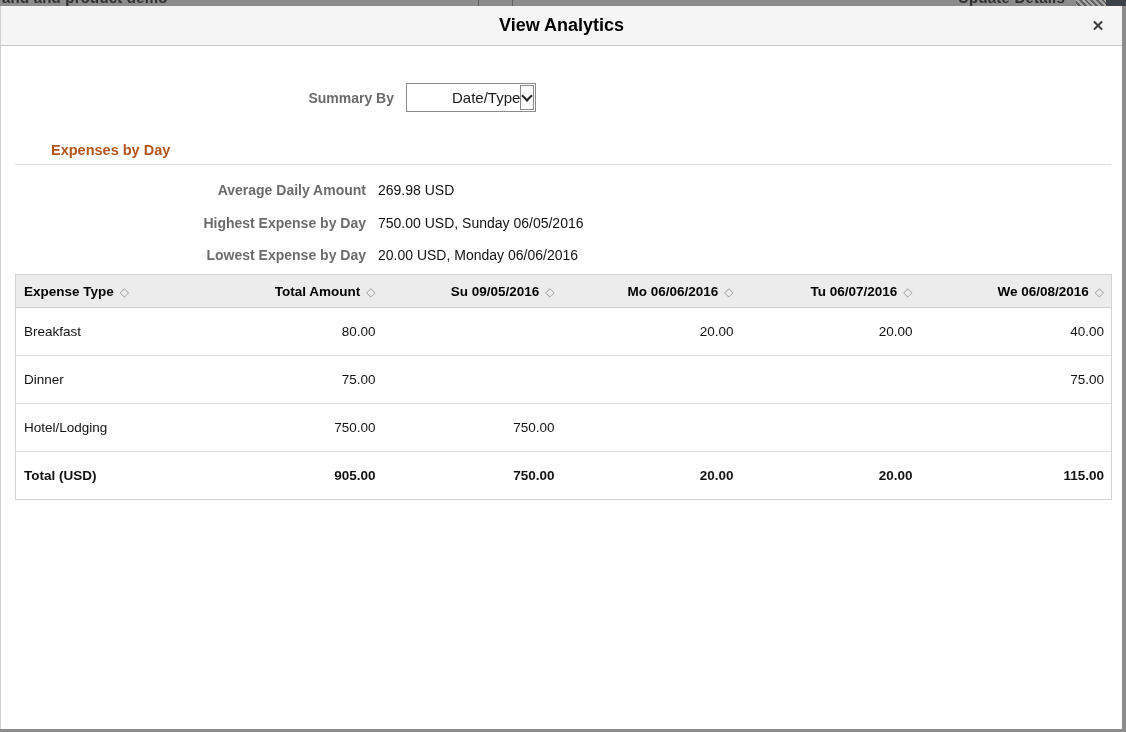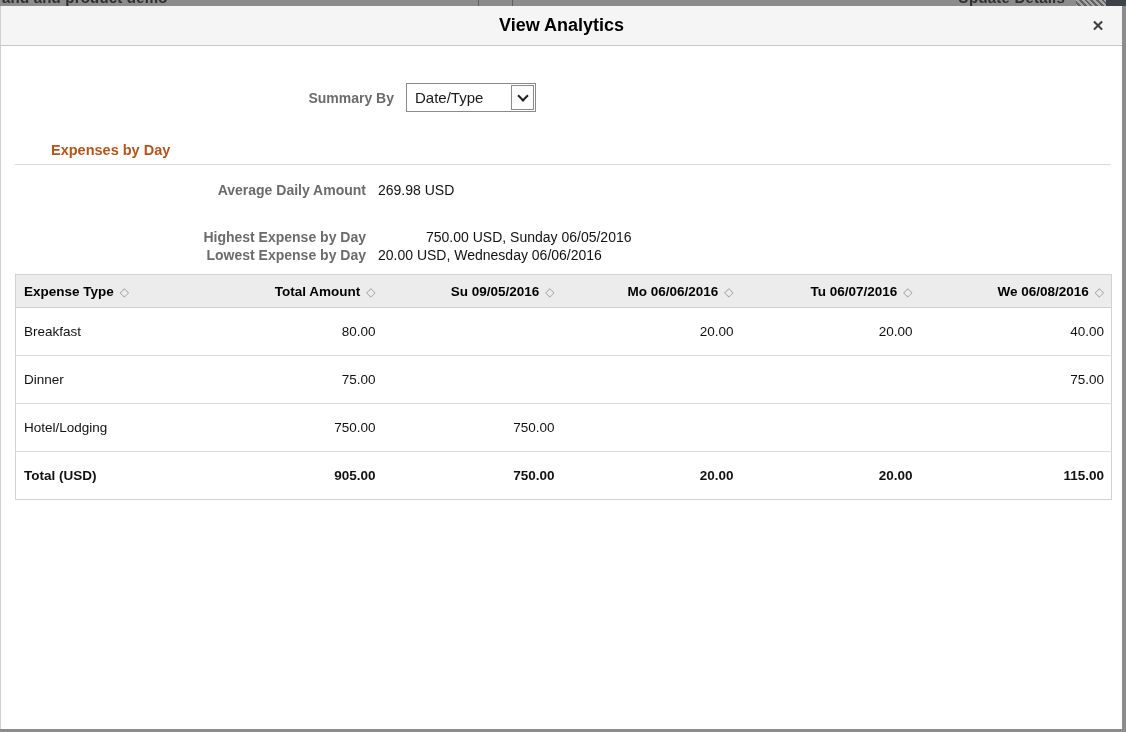--- a/index.html
+++ b/index.html
@@ -56,21 +56,21 @@
     display: flex; align-items: center;
   }
   .field-label-col {
     width: 365px; text-align: right; font-size: 14px; font-weight: bold; color: #6b6b6b;
     flex: 0 0 365px;
     margin-left: 28px;
   }
   .field-value-col { margin-left: 12px; }
   .select-box {
     width: 130px; height: 29px; border: 1px solid #8a8a8a; background: #fff;
-    display: flex; align-items: center; cursor: pointer;
+    display: flex; align-items: center; cursor: pointer; padding-left: 37px;
   }
   .select-text { flex: 1; padding-left: 8px; font-size: 15px; color: #1a1a1a; }
   .select-arrow-box {
     width: 23px; height: 25px; margin-right: 1px; border: 1px solid #8a8a8a;
     background: #fdfdfd; display: flex; align-items: center; justify-content: center;
   }
   .chevron {
     width: 8px; height: 8px; border-right: 2px solid #222; border-bottom: 2px solid #222;
     transform: rotate(45deg); margin-top: -4px;
   }
@@ -85,21 +85,21 @@
     background: #dcdcdc;
   }
 
   .stat-row { position: absolute; left: 0; width: 100%; display: flex; align-items: baseline; }
   .stat-row .stat-label {
     width: 365px; flex: 0 0 365px; text-align: right;
     font-size: 14px; font-weight: bold; color: #6b6b6b;
   }
   .stat-row .stat-value { margin-left: 12px; font-size: 14px; color: #111; }
   .stat-0 { top: 176px; align-items: center; }
-  .stat-1 { top: 223px; gap: 48px; }
+  .stat-1 { top: 209px; }
   .stat-2 { top: 241px; }
 
   
   .table-wrap { position: absolute; top: 268px; left: 14px; width: 1096px; }
   table.analytics {
     width: 1096px; border-collapse: collapse; table-layout: fixed;
     font-size: 13.5px; color: #111;
     border: 1px solid #d2d2d2;
   }
   table.analytics th {
@@ -152,21 +152,21 @@
   <div class="stat-row stat-0">
     <span class="stat-label">Average Daily Amount</span>
     <span class="stat-value">269.98 USD</span>
   </div>
   <div class="stat-row stat-1">
     <span class="stat-label">Highest Expense by Day</span>
     <span class="stat-value">750.00 USD, Sunday 06/05/2016</span>
   </div>
   <div class="stat-row stat-2">
     <span class="stat-label">Lowest Expense by Day</span>
-    <span class="stat-value">20.00 USD, Wednesday 06/06/2016</span>
+    <span class="stat-value">20.00 USD, Monday 06/06/2016</span>
   </div>
 
   <div class="table-wrap">
     <table class="analytics">
       <colgroup>
           <col style="width: 188px;">
           <col style="width: 179px;">
           <col style="width: 179px;">
           <col style="width: 179px;">
           <col style="width: 179px;">

